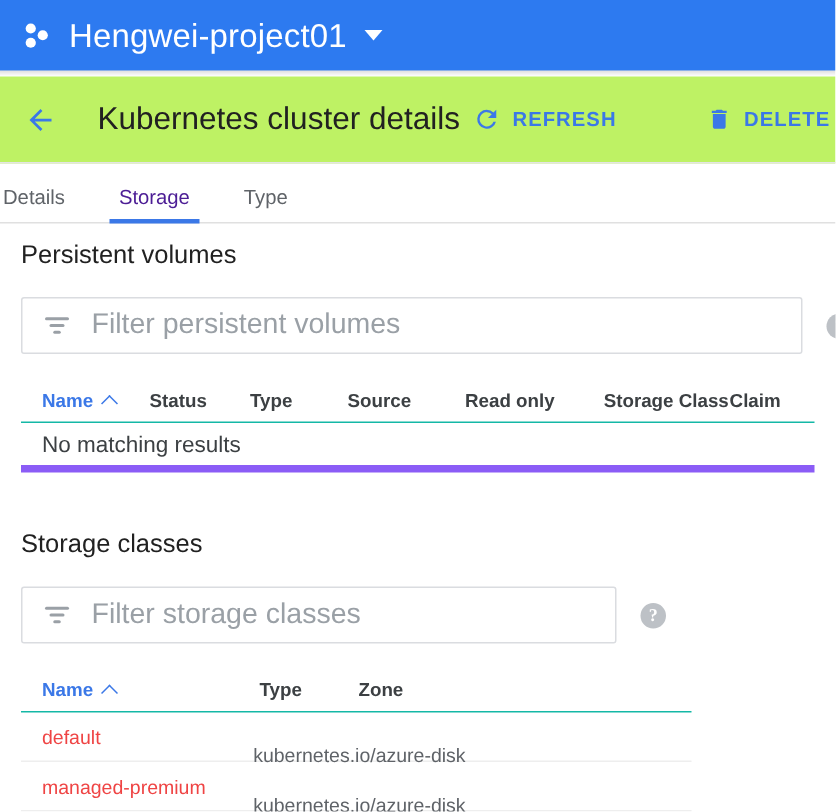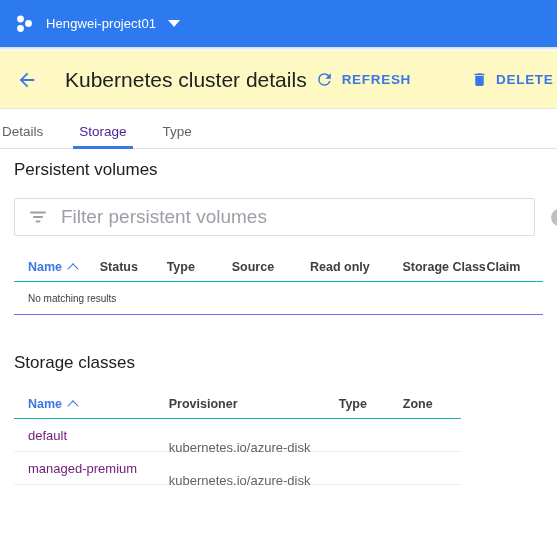--- a/index.html
+++ b/index.html
@@ -33,41 +33,41 @@
   }
   .project-icon {
     width: 22px;
     height: 22px;
     position: relative;
     flex: 0 0 auto;
     margin-right: 10px;
   }
   .project-title {
     color: #ffffff;
-    font-size: 13px;
+    font-size: 22px;
     letter-spacing: 0.1px;
     white-space: nowrap;
   }
   .project-caret {
     margin-left: 12px;
     width: 0;
     height: 0;
     border-left: 6.5px solid transparent;
     border-right: 6.5px solid transparent;
     border-top: 7.5px solid #ffffff;
   }
   .appbar-shadow {
     height: 4px;
     background: linear-gradient(to bottom, rgba(0,0,0,0.13), rgba(0,0,0,0));
   }
 
   
   .page-header {
     height: 58px;
-    background: #fef9c3;
+    background: #bef264;
     display: flex;
     align-items: center;
     padding-left: 12px;
     box-sizing: border-box;
     border-bottom: 1px solid #e4e4e4;
     position: relative;
   }
   .back-btn {
     width: 30px;
     height: 30px;
@@ -241,33 +241,33 @@
   .trow {
     display: flex;
     align-items: center;
     height: 33px;
     border-bottom: 1px solid #eeeeee;
     padding-left: 14px;
     box-sizing: border-box;
   }
   .td {
     font-size: 13px;
-    color: #701a75;
+    color: #ef4444;
     white-space: nowrap;
     overflow: hidden;
   }
   .td.muted { color: #5f6368; margin-top: 25px; }
   .empty-row {
     display: flex;
     align-items: center;
     height: 33px;
-    border-bottom: 1px solid #8b5cf6;
+    border-bottom: 5px solid #8b5cf6;
     padding-left: 14px;
     box-sizing: border-box;
-    font-size: 10px;
+    font-size: 15px;
     color: #3c4043;
   }
 
   
   .c-pv-name { width: 76px; }
   .c-pv-status { width: 71px; }
   .c-pv-type { width: 69px; }
   .c-pv-source { width: 83px; }
   .c-pv-readonly { width: 98px; }
   .c-pv-storageclass { width: 89px; }
@@ -360,28 +360,40 @@
       <div class="th c-pv-source">Source</div>
       <div class="th c-pv-readonly">Read only</div>
       <div class="th c-pv-storageclass">Storage Class</div>
       <div class="th c-pv-claim">Claim</div>
     </div>
     <div class="empty-row">No matching results</div>
   </div>
 
   <div class="section-title" style="margin-top:38px;">Storage classes</div>
 
+  <div class="filter-row">
+    <div class="filter-box sc">
+      <span class="filter-icon">
+        <svg width="18" height="18" viewBox="0 0 18 18">
+          <rect x="1" y="3.5" width="16" height="2" rx="1" fill="#9aa0a6"></rect>
+          <rect x="4" y="8" width="10" height="2" rx="1" fill="#9aa0a6"></rect>
+          <rect x="6.5" y="12.5" width="5" height="2" rx="1" fill="#9aa0a6"></rect>
+        </svg>
+      </span>
+      <input class="filter-input" type="text" placeholder="Filter storage classes" style="">
+    </div>
+    <div class="help-icon">?</div>
+  </div>
 
   <div class="table sc">
     <div class="thead">
       <div class="th sorted c-sc-name">
         <span>Name</span>
         <span class="sort-caret"></span>
       </div>
-      <div class="th c-sc-provisioner">Provisioner</div>
       <div class="th c-sc-type">Type</div>
       <div class="th c-sc-zone">Zone</div>
     </div>
     <div class="trow">
       <div class="td c-sc-name">default</div>
       <div class="td muted c-sc-provisioner">kubernetes.io/azure-disk</div>
       <div class="td c-sc-type"></div>
       <div class="td c-sc-zone"></div>
     </div>
     <div class="trow">

